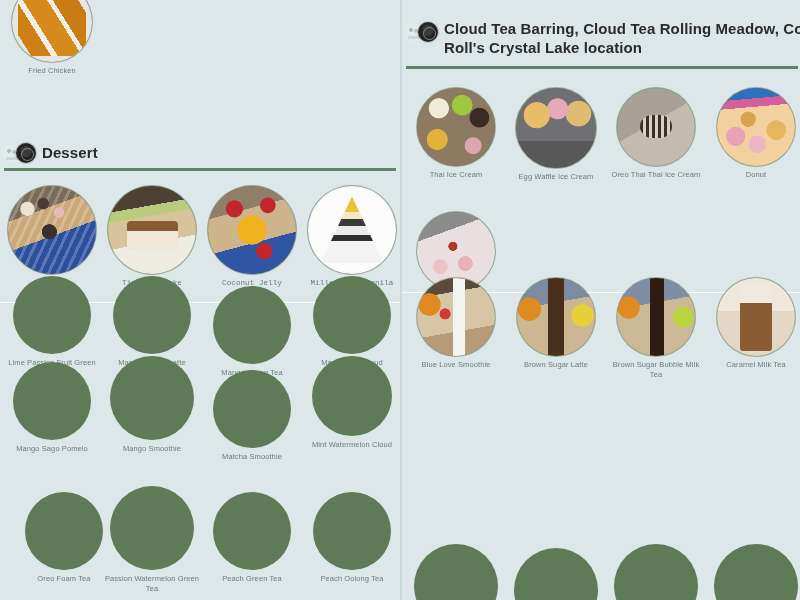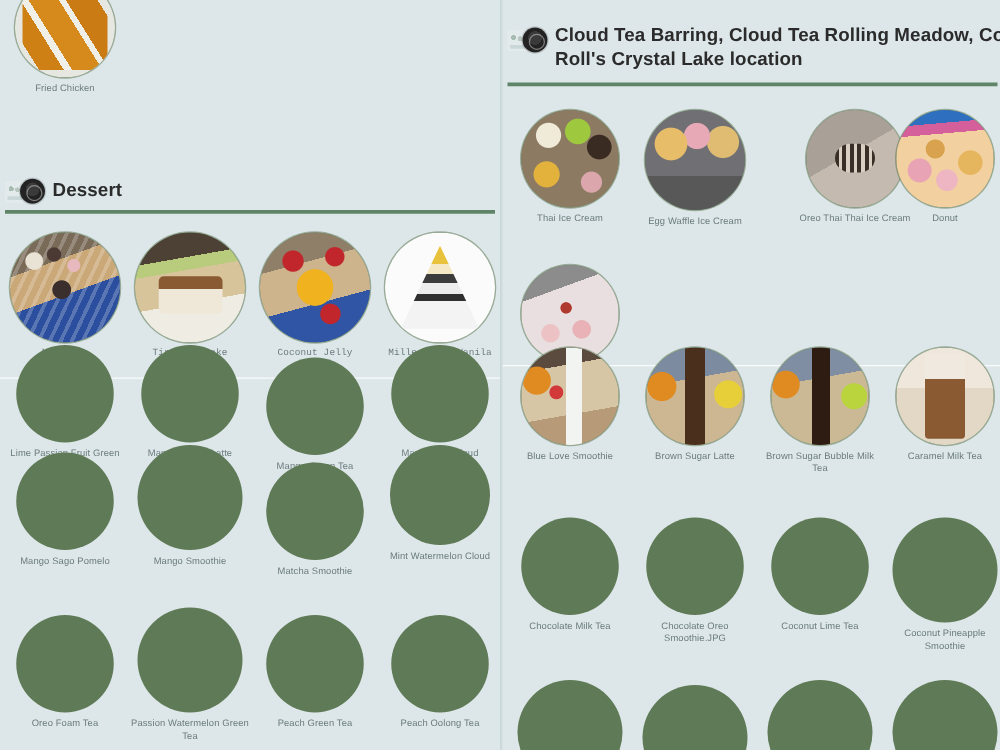--- a/index.html
+++ b/index.html
@@ -289,21 +289,21 @@
           <div class="thumb" style="width:78px;height:78px;"></div>
           <div class="caption">Matcha Smoothie</div>
         </div>
         <div class="cell" style="left:304px; top:-6px; width:96px;">
           <div class="thumb" style="width:80px;height:80px;"></div>
           <div class="caption">Mint Watermelon Cloud</div>
         </div>
       </div>
 
       <div class="grid" style="left:0; top:190px; width:400px; height:110px;">
-        <div class="cell" style="left:4px; top:0; width:96px;">
+        <div class="cell" style="left:16px; top:0; width:96px;">
           <div class="thumb" style="width:78px;height:78px;"></div>
           <div class="caption">Oreo Foam Tea</div>
         </div>
         <div class="cell" style="left:104px; top:-6px; width:96px;">
           <div class="thumb" style="width:84px;height:84px;"></div>
           <div class="caption">Passion Watermelon Green Tea</div>
         </div>
         <div class="cell" style="left:204px; top:0; width:96px;">
           <div class="thumb" style="width:78px;height:78px;"></div>
           <div class="caption">Peach Green Tea</div>
@@ -333,21 +333,21 @@
           <div class="ph ph-thaiice"></div>
         </div>
         <div class="caption">Thai Ice Cream</div>
       </div>
       <div class="cell" style="left:106px; top:0; width:96px;">
         <div class="thumb photo" style="width:80px;height:80px;">
           <div class="ph ph-eggwaffle"></div>
         </div>
         <div class="caption">Egg Waffle Ice Cream</div>
       </div>
-      <div class="cell" style="left:206px; top:0; width:96px;margin-left:28px;">
+      <div class="cell" style="left:206px; top:0; width:96px;">
         <div class="thumb photo" style="width:78px;height:78px;">
           <div class="ph ph-oreoroll"></div>
         </div>
         <div class="caption">Oreo Thai  Thai Ice Cream</div>
       </div>
       <div class="cell" style="left:306px; top:0; width:96px;">
         <div class="thumb photo" style="width:78px;height:78px;">
           <div class="ph ph-donut"></div>
         </div>
         <div class="caption">Donut</div>
@@ -386,38 +386,20 @@
           <div class="caption">Brown Sugar Bubble Milk Tea</div>
         </div>
         <div class="cell" style="left:306px; top:-16px; width:96px;">
           <div class="thumb photo" style="width:78px;height:78px;">
             <div class="ph ph-caramel"></div>
           </div>
           <div class="caption">Caramel Milk Tea</div>
         </div>
       </div>
 
-      <div class="grid" style="left:0; top:122px; width:399px; height:110px;">
-        <div class="cell" style="left:6px; top:0; width:96px;">
-          <div class="thumb" style="width:78px;height:78px;"></div>
-          <div class="caption">Chocolate Milk Tea</div>
-        </div>
-        <div class="cell" style="left:106px; top:0; width:96px;">
-          <div class="thumb" style="width:78px;height:78px;"></div>
-          <div class="caption">Chocolate Oreo Smoothie.JPG</div>
-        </div>
-        <div class="cell" style="left:206px; top:0; width:96px;">
-          <div class="thumb" style="width:78px;height:78px;"></div>
-          <div class="caption">Coconut Lime Tea</div>
-        </div>
-        <div class="cell" style="left:306px; top:0; width:96px;">
-          <div class="thumb" style="width:84px;height:84px;"></div>
-          <div class="caption">Coconut Pineapple Smoothie</div>
-        </div>
-      </div>
 
       <div class="grid" style="left:0; top:252px; width:399px; height:60px;">
         <div class="cell" style="left:6px; top:0; width:96px;">
           <div class="thumb" style="width:84px;height:84px;"></div>
           <div class="caption"></div>
         </div>
         <div class="cell" style="left:106px; top:4px; width:96px;">
           <div class="thumb" style="width:84px;height:84px;"></div>
           <div class="caption"></div>
         </div>

